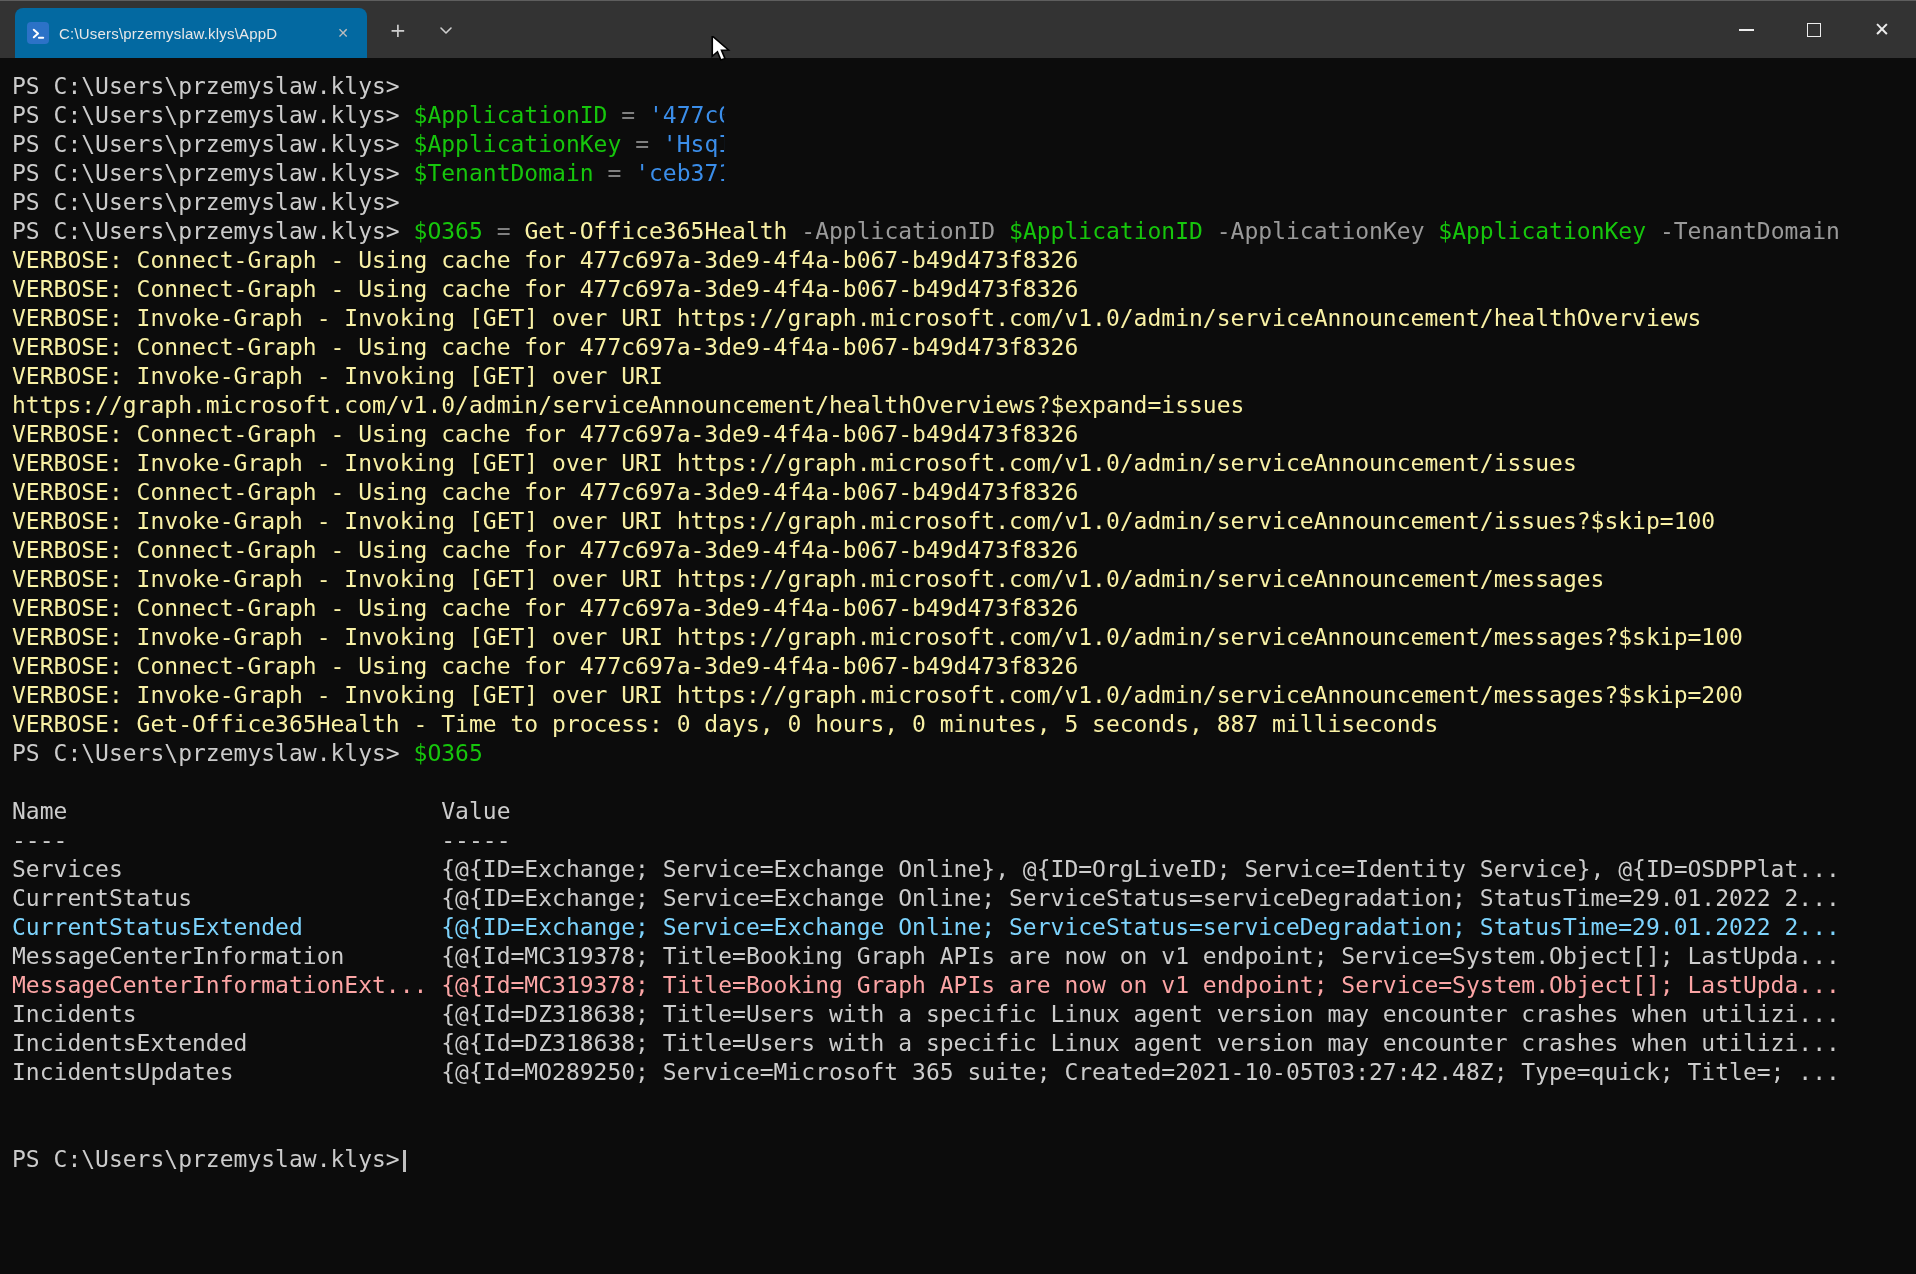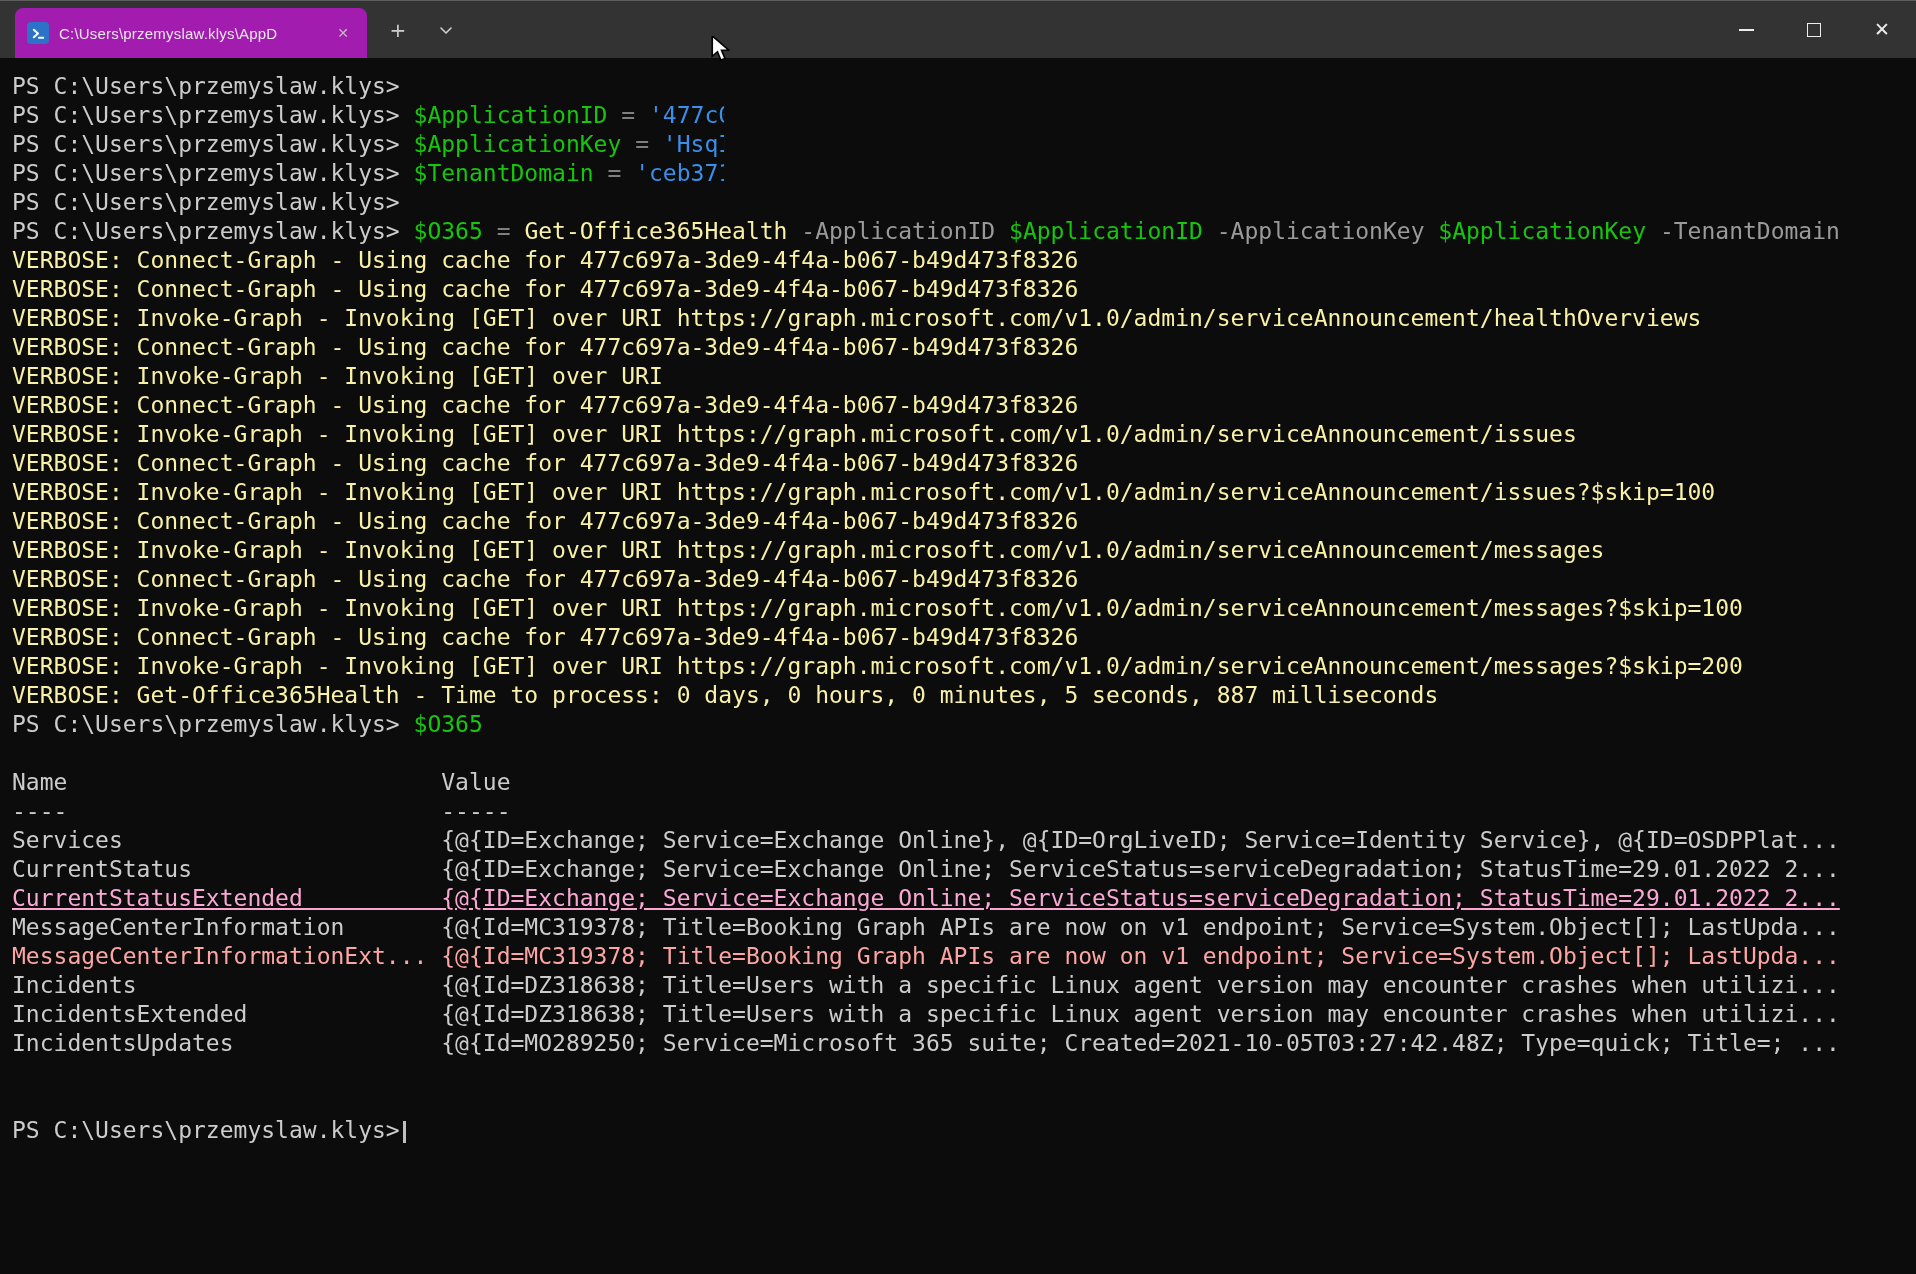--- a/index.html
+++ b/index.html
@@ -7,21 +7,21 @@
   body { font-family:"DejaVu Sans Mono", monospace; position:relative; }
 
   
   .titlebar {
     position:absolute; top:0; left:0; width:1916px; height:58px;
     background:#333333; border-top:1px solid #5e5e5e;
     display:flex; align-items:stretch;
   }
   .tab {
     margin-top:7px; margin-left:15px; width:352px;
-    background:#a21caf; border-radius:8px 8px 0 0;
+    background:#0369a1; border-radius:8px 8px 0 0;
     display:flex; align-items:center; padding:0 12px 0 12px;
     color:#E8E8E8; font-family:"Liberation Sans", sans-serif; font-size:15px;
   }
   .ps-icon {
     width:22px; height:22px; border-radius:4px; background:#2C72C7;
     display:flex; align-items:center; justify-content:center; flex:none;
   }
   .tab-title {
     flex:1; margin-left:10px; white-space:nowrap; overflow:hidden;
     letter-spacing:0.2px;
@@ -109,38 +109,39 @@
     <div class="tline"><span style="color: rgb(204, 204, 204);">PS C:\Users\przemyslaw.klys&gt; </span><span style="color: rgb(22, 198, 12);">$ApplicationID</span><span style="color: rgb(127, 127, 127);"> = </span><span style="color: rgb(59, 142, 234); margin-top: 28px;">'477c</span><span class="clip-char" style="color: rgb(59, 142, 234);">0</span></div>
     <div class="tline"><span style="color: rgb(204, 204, 204);">PS C:\Users\przemyslaw.klys&gt; </span><span style="color: rgb(22, 198, 12);">$ApplicationKey</span><span style="color: rgb(127, 127, 127);"> = </span><span style="color: rgb(59, 142, 234);">'Hsq</span><span class="clip-char" style="color: rgb(59, 142, 234);">I</span></div>
     <div class="tline"><span style="color: rgb(204, 204, 204);">PS C:\Users\przemyslaw.klys&gt; </span><span style="color: rgb(22, 198, 12);">$TenantDomain</span><span style="color: rgb(127, 127, 127);"> = </span><span style="color: rgb(59, 142, 234); margin-top: 36px;">'ceb37</span><span class="clip-char" style="color: rgb(59, 142, 234);">1</span></div>
     <div class="tline"><span style="color: rgb(204, 204, 204);">PS C:\Users\przemyslaw.klys&gt;</span></div>
     <div class="tline"><span style="color: rgb(204, 204, 204);">PS C:\Users\przemyslaw.klys&gt; </span><span style="color: rgb(22, 198, 12);">$O365</span><span style="color: rgb(127, 127, 127);"> = </span><span style="color: rgb(249, 241, 165);">Get-Office365Health</span><span style="color: rgb(154, 154, 154);"> -ApplicationID </span><span style="color: rgb(22, 198, 12);">$ApplicationID</span><span style="color: rgb(154, 154, 154);"> -ApplicationKey </span><span style="color: rgb(22, 198, 12);">$ApplicationKey</span><span style="color: rgb(154, 154, 154);"> -TenantDomain</span></div>
     <div class="tline"><span style="color: rgb(249, 241, 165);">VERBOSE: Connect-Graph - Using cache for 477c697a-3de9-4f4a-b067-b49d473f8326</span></div>
     <div class="tline"><span style="color: rgb(249, 241, 165);">VERBOSE: Connect-Graph - Using cache for 477c697a-3de9-4f4a-b067-b49d473f8326</span></div>
     <div class="tline"><span style="color: rgb(249, 241, 165);">VERBOSE: Invoke-Graph - Invoking [GET] over URI https://graph.microsoft.com/v1.0/admin/serviceAnnouncement/healthOverviews</span></div>
     <div class="tline"><span style="color: rgb(249, 241, 165);">VERBOSE: Connect-Graph - Using cache for 477c697a-3de9-4f4a-b067-b49d473f8326</span></div>
     <div class="tline"><span style="color: rgb(249, 241, 165);">VERBOSE: Invoke-Graph - Invoking [GET] over URI</span></div>
+    <div class="tline"><span style="color: rgb(249, 241, 165);">https://graph.microsoft.com/v1.0/admin/serviceAnnouncement/healthOverviews?$expand=issues</span></div>
     <div class="tline"><span style="color: rgb(249, 241, 165);">VERBOSE: Connect-Graph - Using cache for 477c697a-3de9-4f4a-b067-b49d473f8326</span></div>
     <div class="tline"><span style="color: rgb(249, 241, 165);">VERBOSE: Invoke-Graph - Invoking [GET] over URI https://graph.microsoft.com/v1.0/admin/serviceAnnouncement/issues</span></div>
     <div class="tline"><span style="color: rgb(249, 241, 165);">VERBOSE: Connect-Graph - Using cache for 477c697a-3de9-4f4a-b067-b49d473f8326</span></div>
     <div class="tline"><span style="color: rgb(249, 241, 165);">VERBOSE: Invoke-Graph - Invoking [GET] over URI https://graph.microsoft.com/v1.0/admin/serviceAnnouncement/issues?$skip=100</span></div>
     <div class="tline"><span style="color: rgb(249, 241, 165);">VERBOSE: Connect-Graph - Using cache for 477c697a-3de9-4f4a-b067-b49d473f8326</span></div>
     <div class="tline"><span style="color: rgb(249, 241, 165);">VERBOSE: Invoke-Graph - Invoking [GET] over URI https://graph.microsoft.com/v1.0/admin/serviceAnnouncement/messages</span></div>
     <div class="tline"><span style="color: rgb(249, 241, 165);">VERBOSE: Connect-Graph - Using cache for 477c697a-3de9-4f4a-b067-b49d473f8326</span></div>
     <div class="tline"><span style="color: rgb(249, 241, 165);">VERBOSE: Invoke-Graph - Invoking [GET] over URI https://graph.microsoft.com/v1.0/admin/serviceAnnouncement/messages?$skip=100</span></div>
     <div class="tline"><span style="color: rgb(249, 241, 165);">VERBOSE: Connect-Graph - Using cache for 477c697a-3de9-4f4a-b067-b49d473f8326</span></div>
     <div class="tline"><span style="color: rgb(249, 241, 165);">VERBOSE: Invoke-Graph - Invoking [GET] over URI https://graph.microsoft.com/v1.0/admin/serviceAnnouncement/messages?$skip=200</span></div>
     <div class="tline"><span style="color: rgb(249, 241, 165);">VERBOSE: Get-Office365Health - Time to process: 0 days, 0 hours, 0 minutes, 5 seconds, 887 milliseconds</span></div>
     <div class="tline"><span style="color: rgb(204, 204, 204);">PS C:\Users\przemyslaw.klys&gt; </span><span style="color: rgb(22, 198, 12);">$O365</span></div>
     <div class="tline">&nbsp;</div>
     <div class="tline"><span style="color: rgb(204, 204, 204);">Name                           Value</span></div>
     <div class="tline"><span style="color: rgb(204, 204, 204);">----                           -----</span></div>
     <div class="tline"><span style="color: rgb(204, 204, 204);">Services                       {@{ID=Exchange; Service=Exchange Online}, @{ID=OrgLiveID; Service=Identity Service}, @{ID=OSDPPlat...</span></div>
     <div class="tline"><span style="color: rgb(204, 204, 204);">CurrentStatus                  {@{ID=Exchange; Service=Exchange Online; ServiceStatus=serviceDegradation; StatusTime=29.01.2022 2...</span></div>
-    <div class="tline"><span style="color: #f9a8d4; text-decoration: underline;">CurrentStatusExtended          {@{ID=Exchange; Service=Exchange Online; ServiceStatus=serviceDegradation; StatusTime=29.01.2022 2...</span></div>
+    <div class="tline"><span style="color: #7dd3fc;">CurrentStatusExtended          {@{ID=Exchange; Service=Exchange Online; ServiceStatus=serviceDegradation; StatusTime=29.01.2022 2...</span></div>
     <div class="tline"><span style="color: rgb(204, 204, 204);">MessageCenterInformation       {@{Id=MC319378; Title=Booking Graph APIs are now on v1 endpoint; Service=System.Object[]; LastUpda...</span></div>
     <div class="tline"><span style="color: #fca5a5;">MessageCenterInformationExt... {@{Id=MC319378; Title=Booking Graph APIs are now on v1 endpoint; Service=System.Object[]; LastUpda...</span></div>
     <div class="tline"><span style="color: rgb(204, 204, 204);">Incidents                      {@{Id=DZ318638; Title=Users with a specific Linux agent version may encounter crashes when utilizi...</span></div>
     <div class="tline"><span style="color: rgb(204, 204, 204);">IncidentsExtended              {@{Id=DZ318638; Title=Users with a specific Linux agent version may encounter crashes when utilizi...</span></div>
     <div class="tline"><span style="color: rgb(204, 204, 204);">IncidentsUpdates               {@{Id=MO289250; Service=Microsoft 365 suite; Created=2021-10-05T03:27:42.48Z; Type=quick; Title=; ...</span></div>
     <div class="tline">&nbsp;</div>
     <div class="tline">&nbsp;</div>
     <div class="tline"><span style="color: rgb(204, 204, 204);">PS C:\Users\przemyslaw.klys&gt;</span><span class="cursor"></span></div>
   </div>
 

